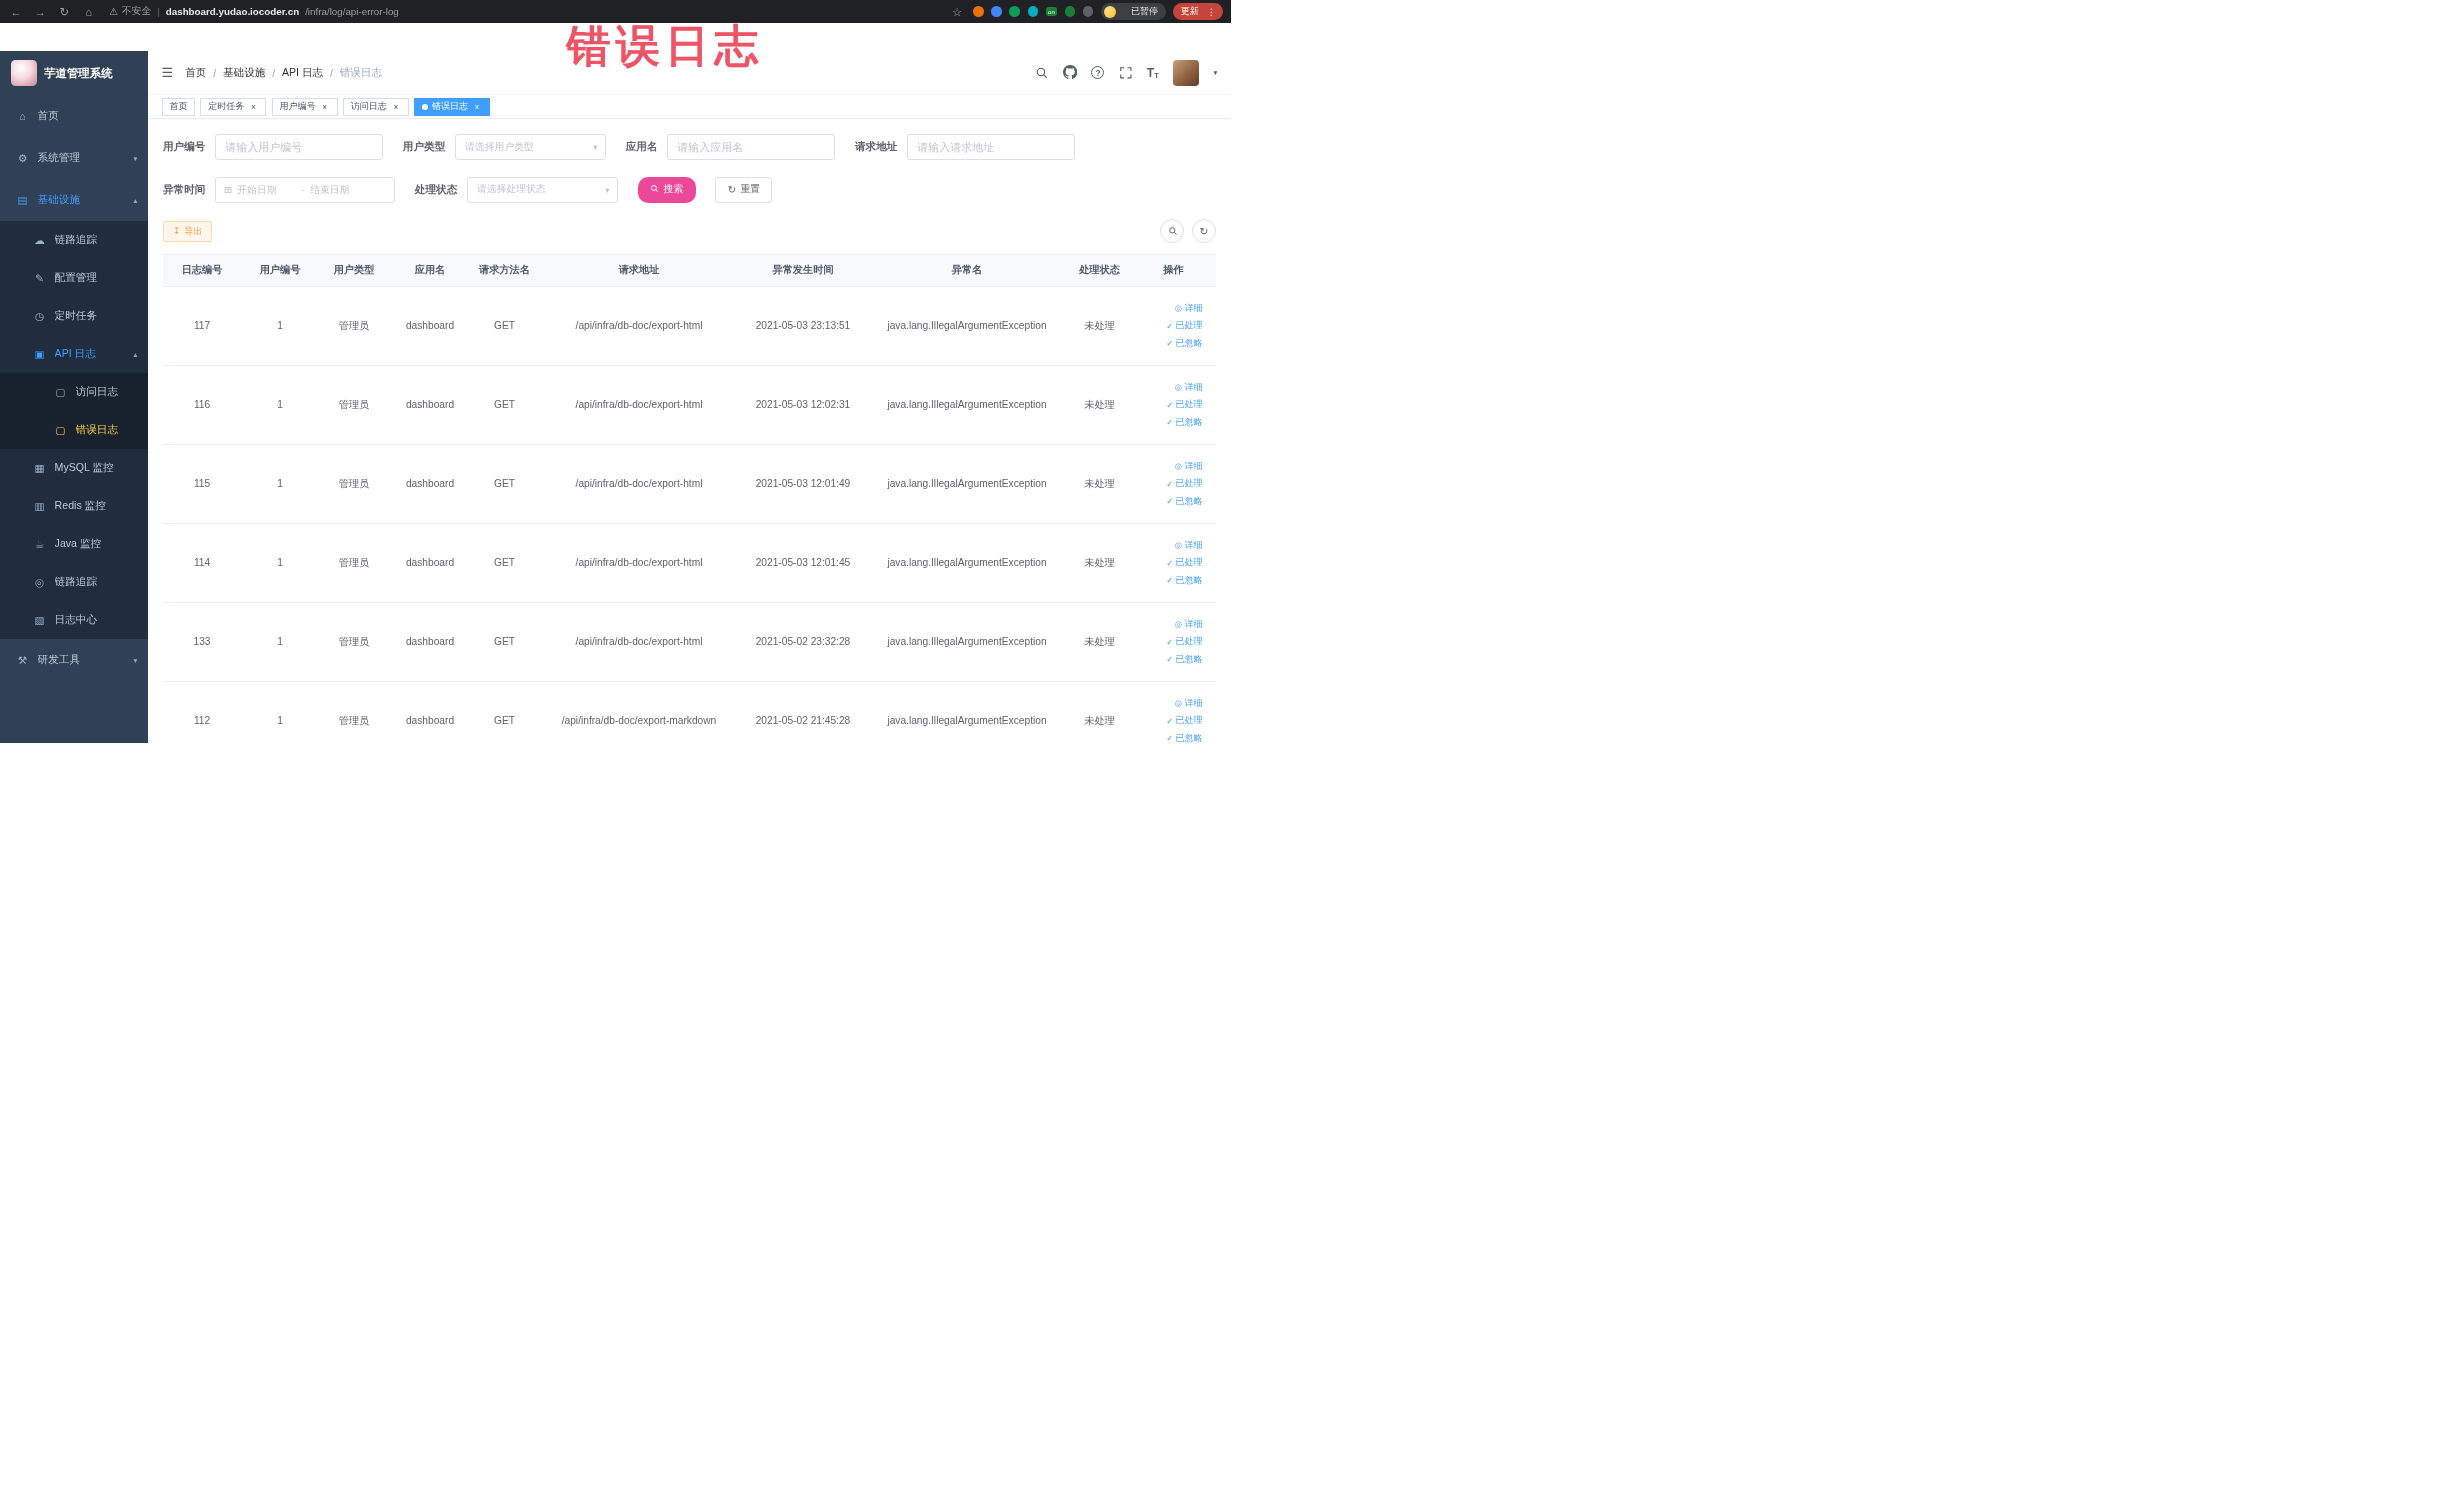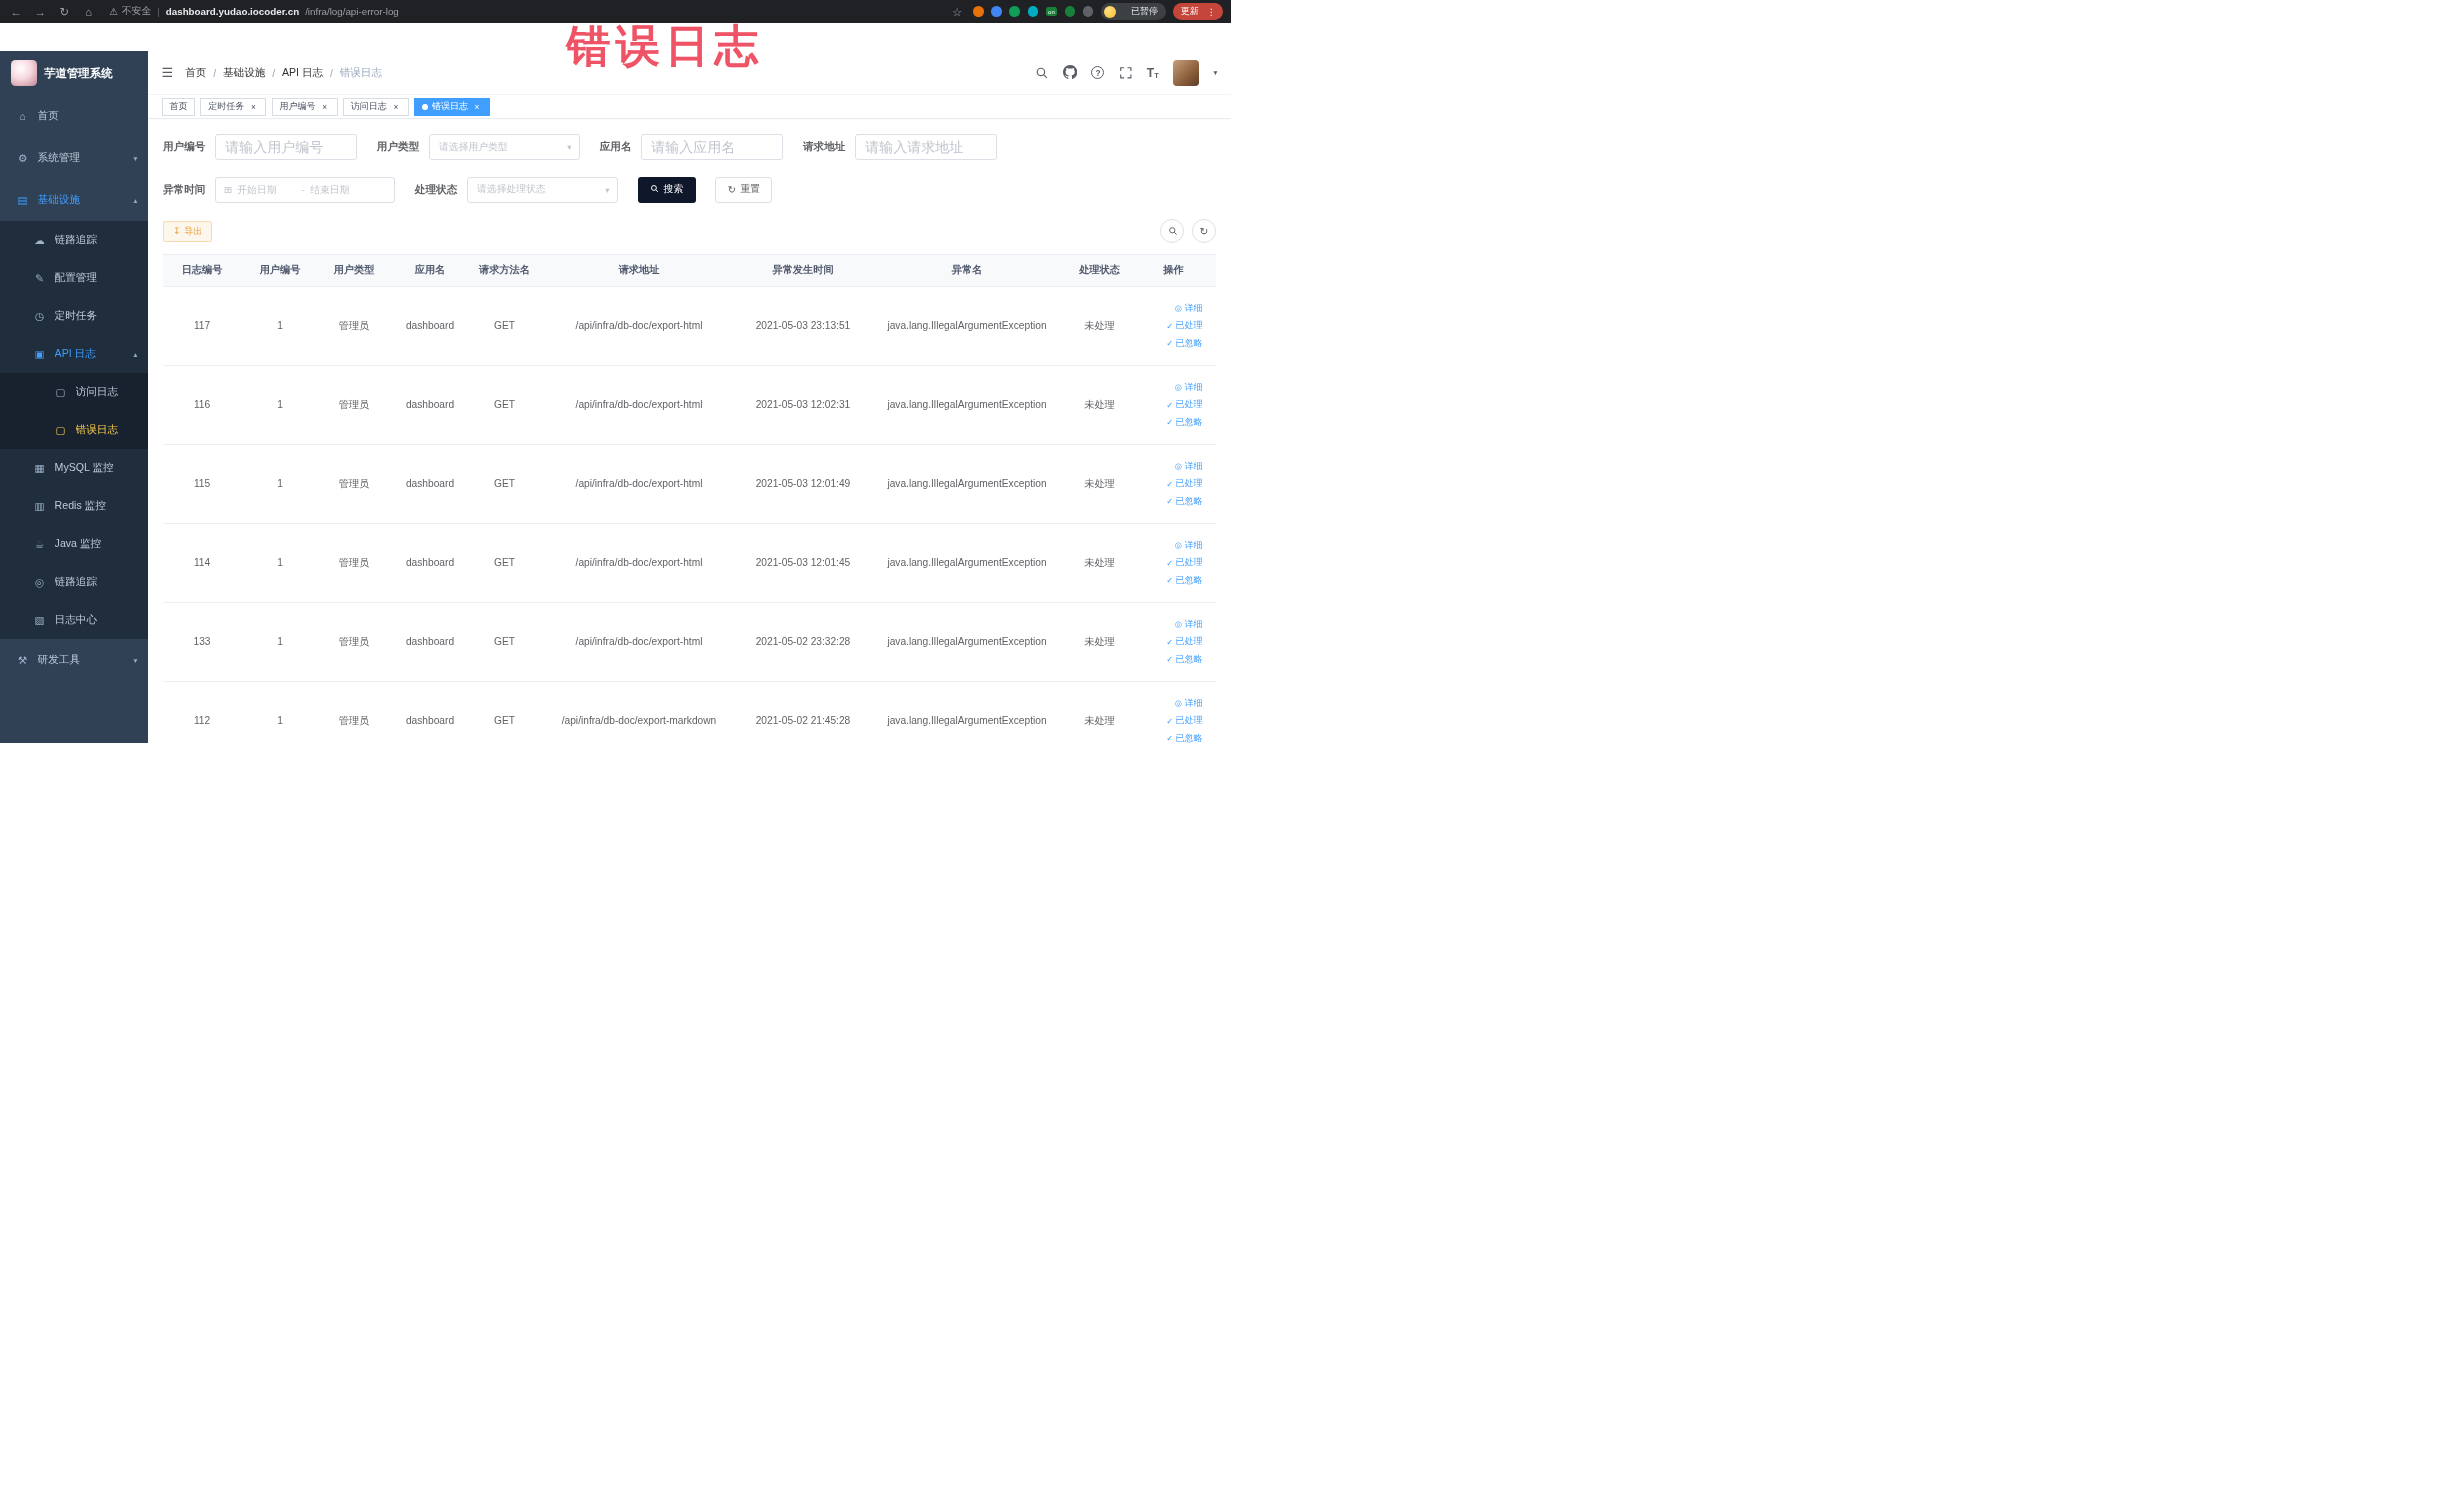--- a/index.html
+++ b/index.html
@@ -75,37 +75,37 @@
     border:0.8px solid #d8dce5; background:#fff; color:#495060; font-size:9px; cursor:pointer; }
   .tag .tag-x { font-size:8.3px; width:10.6px; text-align:center; border-radius:50%; }
   .tag.active { background:#409eff; border-color:#409eff; color:#fff; }
   .tag-dot { width:6px; height:6px; border-radius:50%; background:#fff; display:inline-block; }
 
   
   .content { flex:1; padding:15px 15px 0; position:relative; overflow:hidden; }
   .frow { display:flex; align-items:center; gap:19.7px; margin-bottom:16.7px; }
   .fitem { display:flex; align-items:center; gap:9.8px; }
   .flabel { font-size:10.6px; color:#606266; font-weight:700; white-space:nowrap; }
-  .tin { height:26px; width:142px; border:0.8px solid #dcdfe6; border-radius:3px;
-    padding:0 9px; font-size:14px; color:#606266; outline:none;
+  .tin { height:26px; width:168px; border:0.8px solid #dcdfe6; border-radius:3px;
+    padding:0 9px; font-size:11px; color:#606266; outline:none;
     font-family:"Liberation Sans","DejaVu Sans",sans-serif; }
   input::placeholder { color:#c0c4cc; }
   .sel { height:26px; width:151px; border:0.8px solid #dcdfe6; border-radius:3px; background:#fff;
     padding:0 7.6px 0 9px; display:flex; align-items:center; justify-content:space-between;
     color:#c0c4cc; font-size:9.8px; cursor:pointer; }
   .chev { color:#c0c4cc; font-size:8.3px; }
   .rangebox { height:26px; width:180px; border:0.8px solid #dcdfe6; border-radius:3px;
     display:flex; align-items:center; gap:5.3px; padding:0 7.6px; color:#c0c4cc; font-size:9.8px; }
   .rin { border:none; outline:none; width:59px; font-size:9.8px; color:#606266;
     font-family:"Liberation Sans","DejaVu Sans",sans-serif; }
   .cal-ic { color:#c0c4cc; font-size:9.8px; }
   .rsep { color:#c0c4cc; }
   .btn { height:26px; border-radius:3px; padding:0 11.4px; font-size:9.8px; display:inline-flex;
     align-items:center; gap:4.5px; cursor:pointer; border:0.8px solid transparent; }
-  .btn-primary { background:#0f172a; color:#fff; }
+  .btn-primary { background:#ec4899; color:#fff;border-radius:10px; }
   .btn-plain { background:#fff; border-color:#dcdfe6; color:#606266; }
   .btn-ic { font-size:9.8px; }
 
   .toolbar { display:flex; align-items:center; justify-content:space-between; margin-bottom:10.6px; }
   .btn-export { height:21px; border-radius:2.3px; padding:0 9px; font-size:9px;
     display:inline-flex; align-items:center; gap:3.8px; cursor:pointer;
     background:#fdf6ec; border:0.8px solid #f5dab1; color:#e6a23c; }
   .tool-circles { display:flex; gap:7.6px; }
   .circle-btn { width:24px; height:24px; border-radius:50%; border:0.8px solid #dcdfe6;
     background:#fff; color:#606266; display:flex; align-items:center; justify-content:center;

